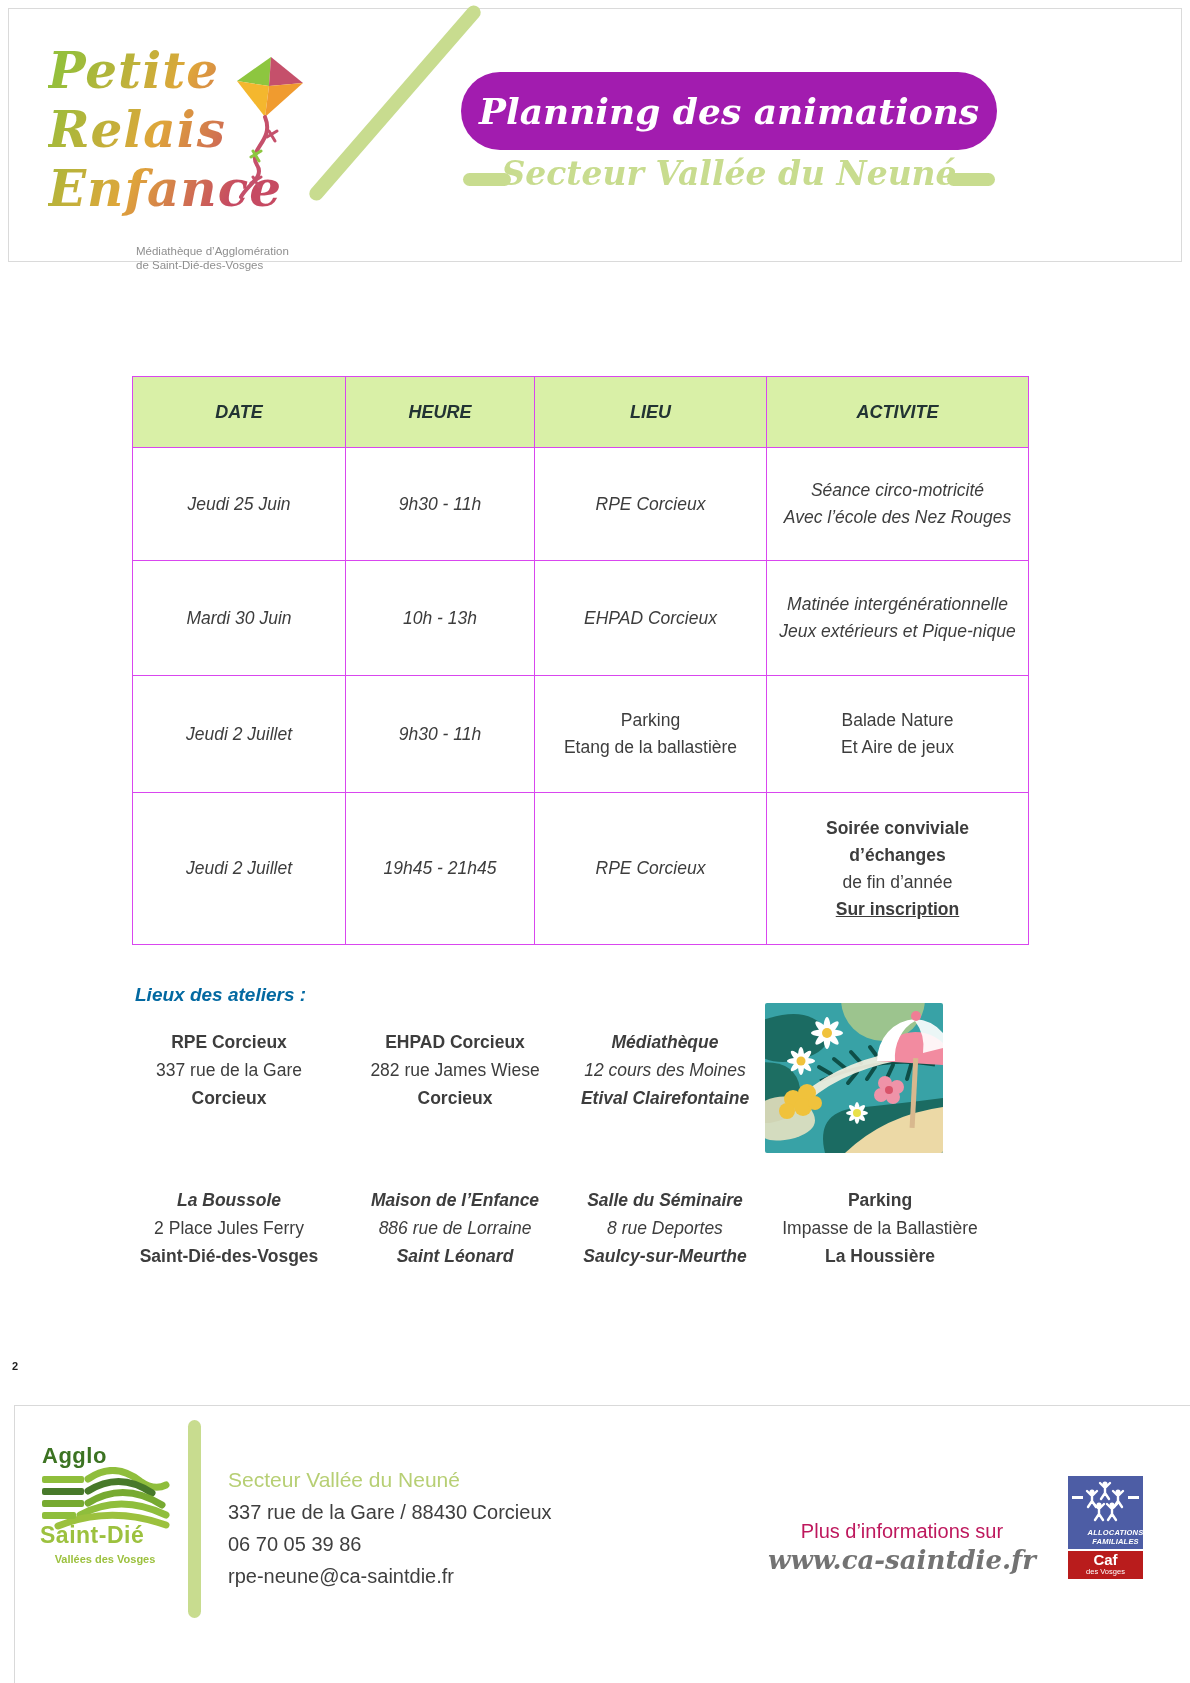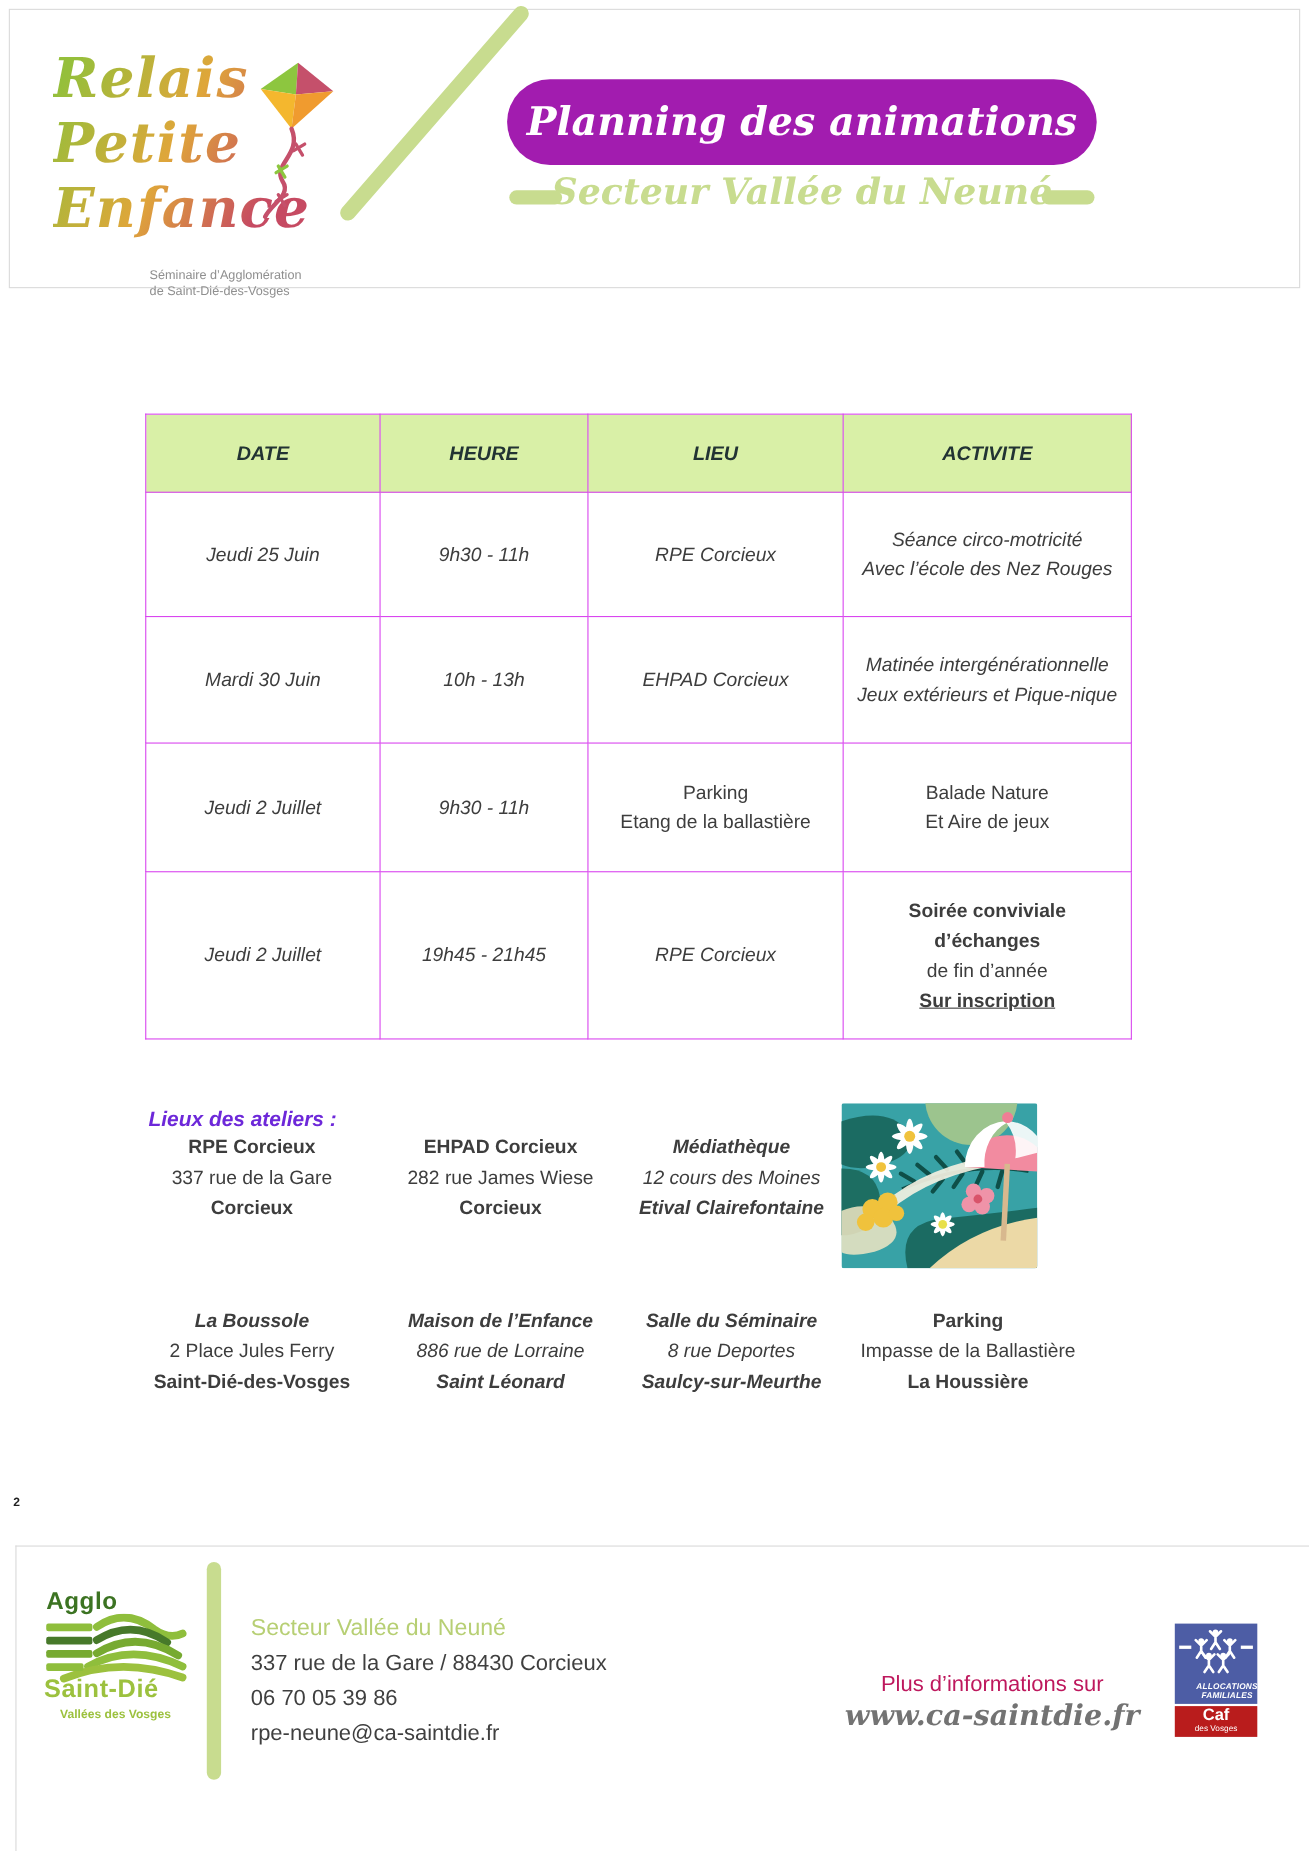--- a/index.html
+++ b/index.html
@@ -31,21 +31,21 @@
   table.planning col:nth-child(1){width:213px;} table.planning col:nth-child(2){width:189px;}
   table.planning col:nth-child(3){width:232px;} table.planning col:nth-child(4){width:262px;}
   table.planning td,table.planning th{border:1px solid #d946ef;text-align:center;vertical-align:middle;
     font-size:17.5px;line-height:27px;padding:0 6px;font-weight:normal;color:#3d3d3d;}
   table.planning th{height:70px;background:#d9f0a7;font-weight:bold;font-style:italic;font-size:18px;color:#233;}
   tr.row-h1 td{height:112px;} tr.row-h2 td{height:114px;} tr.row-h3 td{height:116px;} tr.row-h4 td{height:151px;}
   .it{font-style:italic;} .bd{font-weight:bold;} .un{text-decoration:underline;}
   .cell-line{display:block;}
 
   
-  .lieux-heading{left:135px;top:1008px;font-size:19px;font-weight:bold;font-style:italic;color:#6d28d9;}
+  .lieux-heading{left:135px;top:984px;font-size:19px;font-weight:bold;font-style:italic;color:#0369a1;}
   .loc-card{width:220px;text-align:center;font-size:17.5px;line-height:28px;color:#3d3d3d;}
   .loc-r1{top:1028px;} .loc-r2{top:1186px;}
   .beach{left:765px;top:1003px;width:178px;height:150px;border-radius:2px;overflow:hidden;}
 
   
   .page-number{left:12px;top:1360px;font-size:11px;font-weight:bold;color:#1f1f1f;}
   .footer-box{left:14px;top:1405px;width:1176px;height:277px;border-top:1px solid #d9d9d9;border-left:1px solid #d9d9d9;background:#fff;}
   .agglo-logo{left:40px;top:1443px;width:130px;height:122px;}
   .agglo-word{position:absolute;left:2px;top:0;font-size:22px;font-weight:bold;color:#3c7322;letter-spacing:.5px;}
   .agglo-hills{position:absolute;left:0;top:24px;}
@@ -65,38 +65,38 @@
   .caf-green .caf-word{font-size:15px;font-weight:bold;line-height:16px;padding-top:1px;}
   .caf-green .caf-dept{font-size:7.5px;line-height:8px;}
 </style>
 </head>
 <body>
 
 <div class="abs header-box">
   <div class="abs stripe" style="left:259px;top:87px;"></div>
 
   <div class="abs rpe-logo" style="left:39px;top:32px;">
+    <div>Petite</div>
     <div>Relais</div>
-    <div>Petite</div>
     <div>Enfance</div>
   </div>
 
   <svg class="abs kite" style="left:220px;top:44px;" width="90" height="155" viewBox="0 0 90 155">
     <polygon points="42,4 40,33 8,28" fill="#8dc63f"></polygon>
     <polygon points="42,4 74,30 40,33" fill="#c5506b"></polygon>
     <polygon points="8,28 40,33 36,64" fill="#f4b72e"></polygon>
     <polygon points="74,30 40,33 36,64" fill="#f09b2f"></polygon>
     <path d="M36,64 C46,88 18,96 28,112 C36,124 18,132 12,144" fill="none" stroke="#c5506b" stroke-width="4" stroke-linecap="round"></path>
     <path d="M38,84 l10,-6 M40,78 l6,10" stroke="#c5506b" stroke-width="3" stroke-linecap="round"></path>
     <path d="M22,104 l10,-6 M24,98 l6,10" stroke="#8dc63f" stroke-width="3" stroke-linecap="round"></path>
     <path d="M22,130 l10,-6 M24,124 l6,10" stroke="#c5506b" stroke-width="3" stroke-linecap="round"></path>
   </svg>
 
   <div class="abs org-caption" style="left:127px;top:235px;">
-    <div>Séminaire d’Agglomération</div>
+    <div>Médiathèque d’Agglomération</div>
     <div>de Saint-Dié-des-Vosges</div>
   </div>
 
   <div class="abs title-pill" style="left:452px;top:63px;">
     <span>Planning des animations</span>
   </div>
   <div class="abs subtitle-line" style="left:452px;top:145px;">Secteur Vallée du Neuné</div>
   <div class="abs dash dash-l" style="left:454px;top:164px;"></div>
   <div class="abs dash dash-r" style="left:938px;top:164px;"></div>
 </div>

